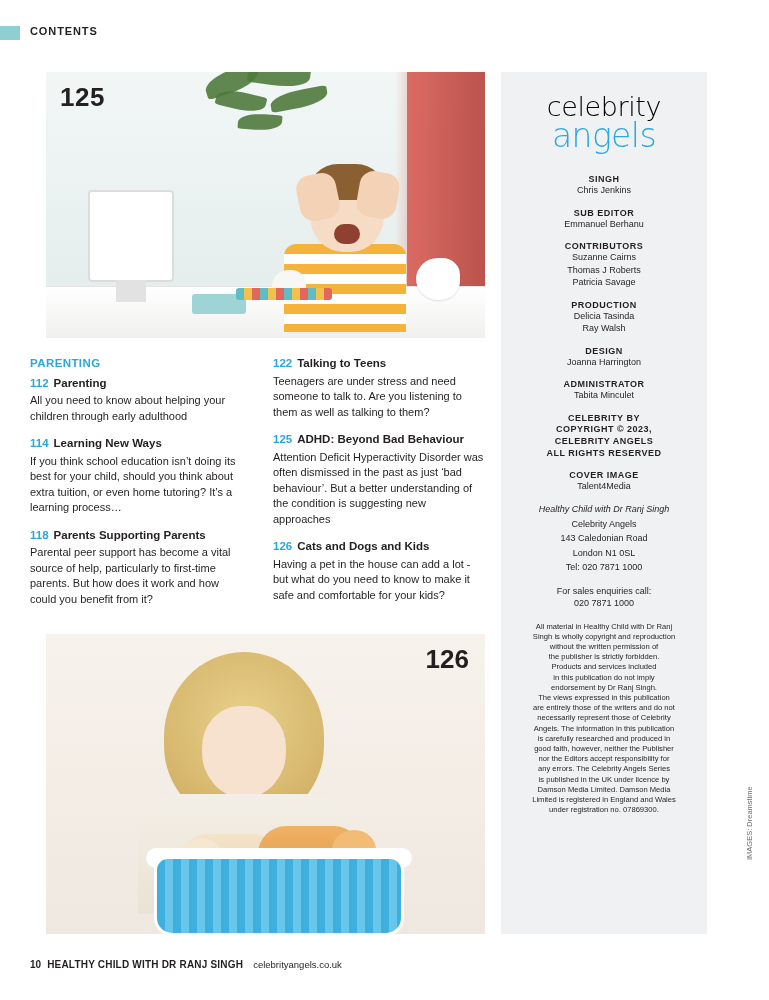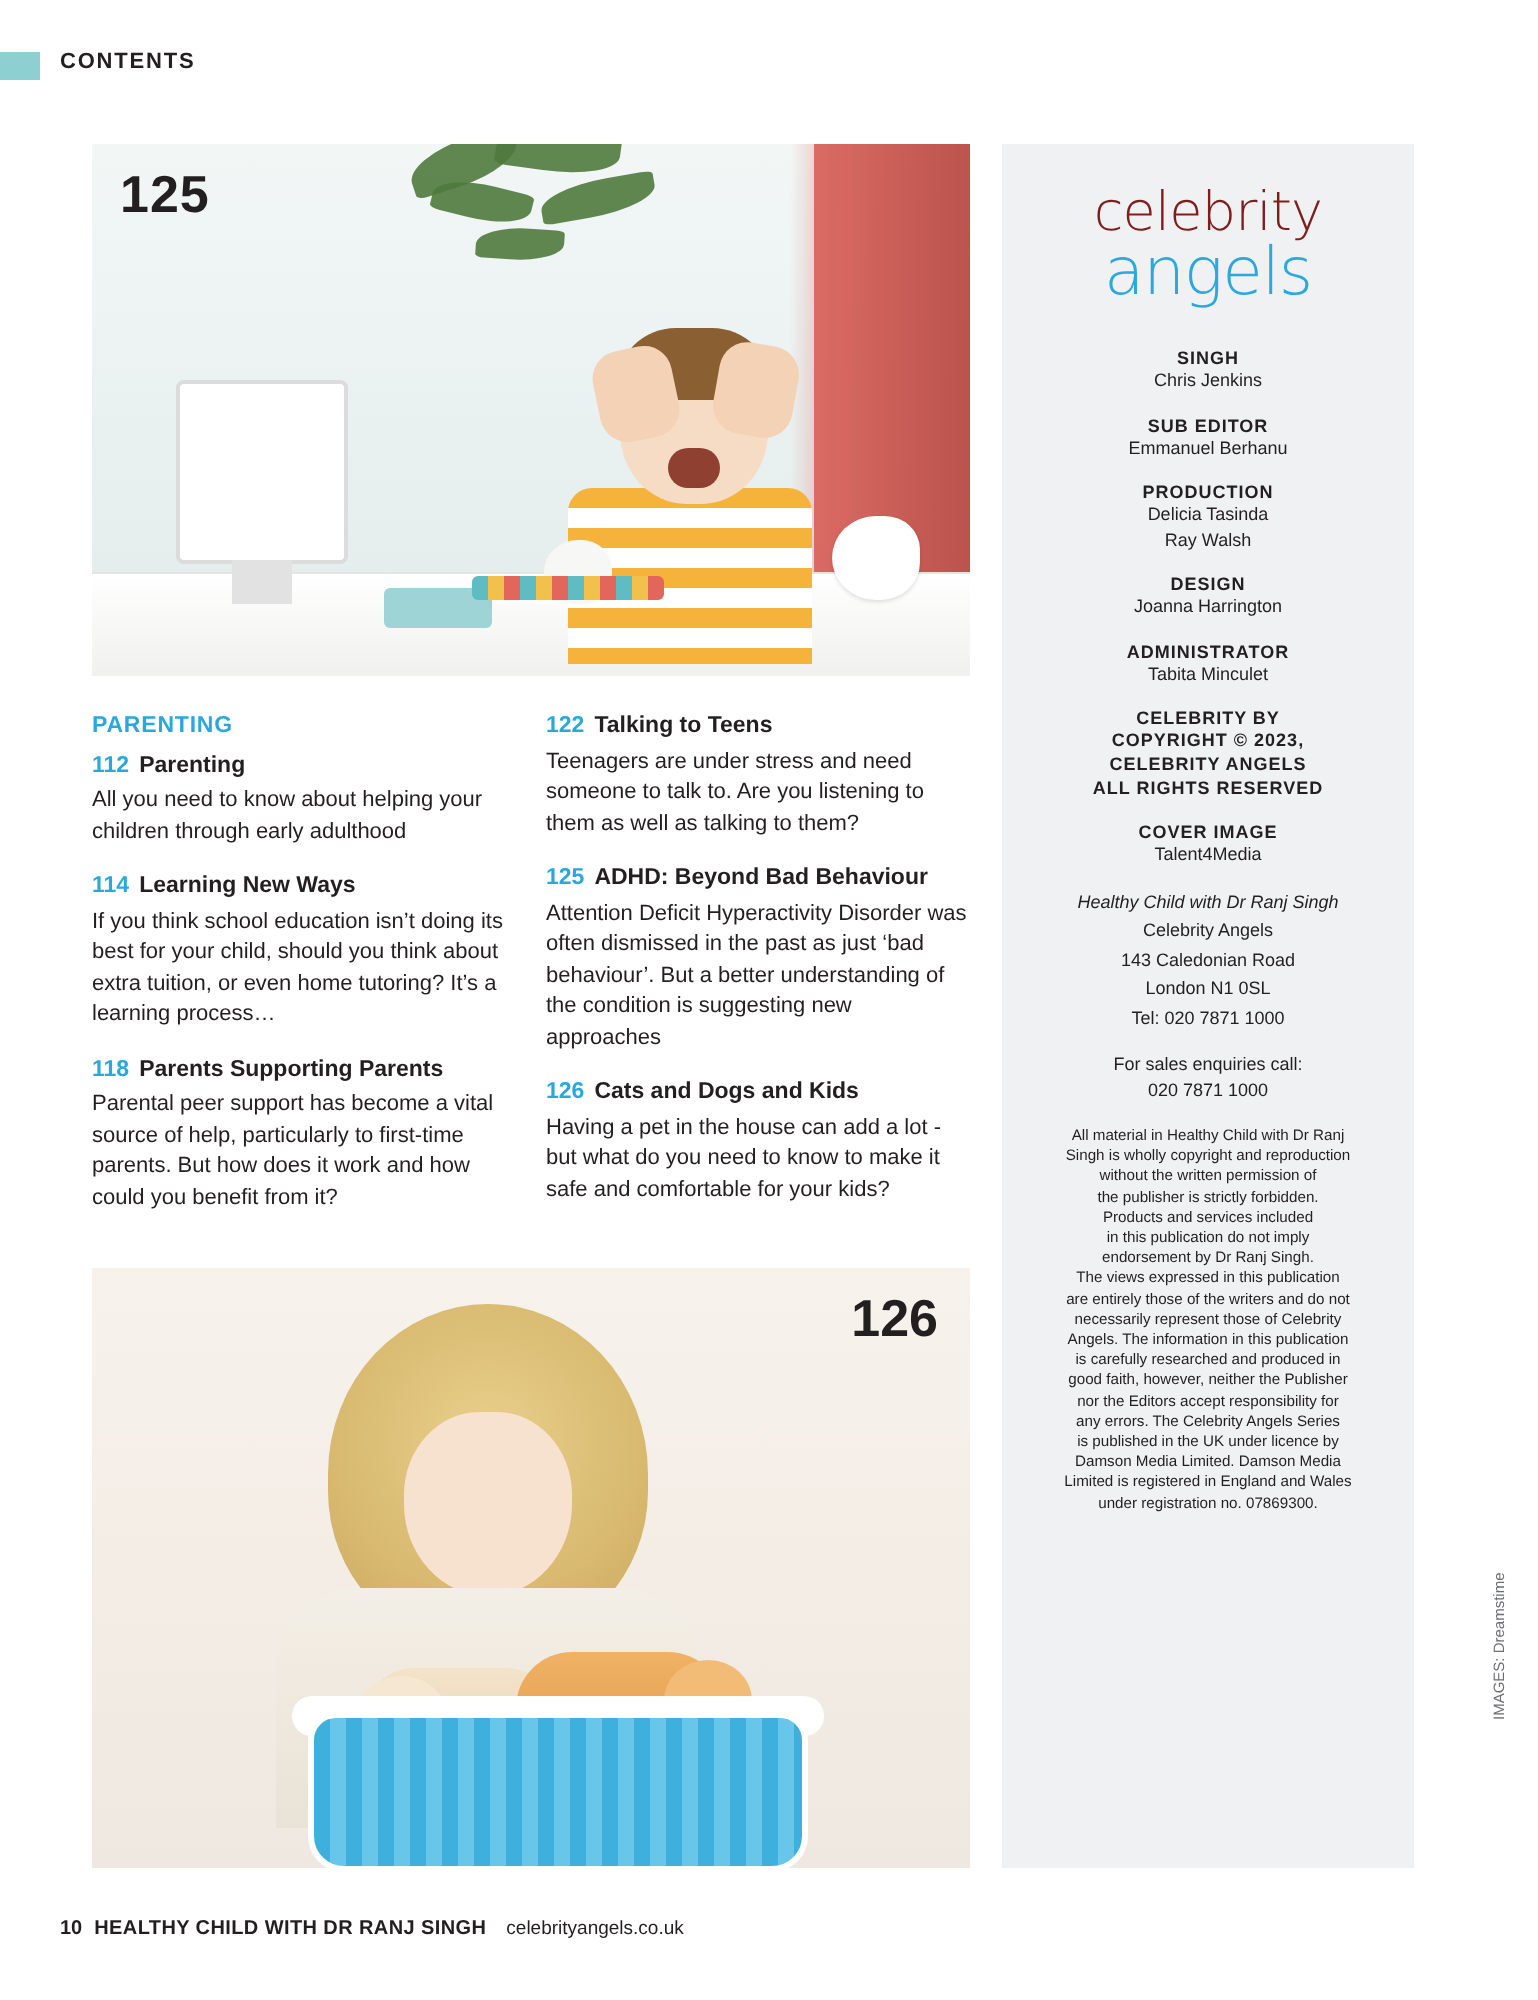--- a/index.html
+++ b/index.html
@@ -96,42 +96,42 @@
       background: linear-gradient(180deg,#f3e3c9 0%,#e8d4b3 100%); border-radius:30px;}
   .b-kitten { position:absolute; left:212px; top:192px; width:104px; height:56px;
       background: linear-gradient(180deg,#f0b265 0%,#e09a4a 100%); border-radius:30px;}
   .b-kitten-head { position:absolute; left:286px; top:196px; width:44px; height:40px;
       background:#f2bb76; border-radius:50%;}
   .b-puppy-head { position:absolute; left:132px; top:204px; width:46px; height:42px;
       background:#f5e7d0; border-radius:50%;}
 
   
   .col { position: absolute; font-size: 11px; line-height: 15.5px; color:#231f20; }
-  .col-left { left: 46px; top: 356px; width: 206px; }
+  .col-left { left: 30px; top: 356px; width: 206px; }
   .col-right { left: 273px; top: 356px; width: 212px; }
 
   .section-label {
     color:#29a8df; font-weight:bold; font-size:11.5px;
     letter-spacing:.4px; margin-bottom:4px;
   }
   .entry { margin-bottom: 12px; }
   .entry-head { margin-bottom: 2px; }
   .entry-num { color:#29a8df; font-weight:bold; font-size:11.5px; margin-right:5px; }
   .entry-title { font-weight:bold; font-size:11.5px; color:#231f20; }
   .entry-desc { font-size:11px; line-height:15.5px; color:#231f20; }
 
   
   .sidebar {
     position:absolute; left:501px; top:72px; width:206px; height:862px;
     background:#f0f1f2;
     text-align:center;
   }
   .logo { padding-top:22px; }
   .logo-celebrity {
-    font-size:27px; color:#7f1d1d; letter-spacing:-0.4px; line-height:26px;
+    font-size:27px; color:#000000; letter-spacing:-0.4px; line-height:26px;
     font-family:"DejaVu Sans", sans-serif; font-weight:300;
   }
   .logo-angels {
     font-size:33px; color:#2aa8df; letter-spacing:-0.6px; line-height:32px;
     font-family:"DejaVu Sans", sans-serif; font-weight:300;
   }
   .logo-tag {
     font-size:13px; color:#7f8c92; letter-spacing:.6px; margin-top:4px;
     font-family:"DejaVu Sans", sans-serif; font-weight:300;
   }
@@ -274,20 +274,26 @@
       <div class="mast-block">
         <div class="mast-role">SINGH</div>
         <div class="mast-name">Chris Jenkins</div>
       </div>
 
       <div class="mast-block">
         <div class="mast-role">SUB EDITOR</div>
         <div class="mast-name">Emmanuel Berhanu</div>
       </div>
 
+      <div class="mast-block">
+        <div class="mast-role">CONTRIBUTORS</div>
+        <div class="mast-name">Suzanne Cairns</div>
+        <div class="mast-name">Thomas J Roberts</div>
+        <div class="mast-name">Patricia Savage</div>
+      </div>
 
       <div class="mast-block">
         <div class="mast-role">PRODUCTION</div>
         <div class="mast-name">Delicia Tasinda</div>
         <div class="mast-name">Ray Walsh</div>
       </div>
 
       <div class="mast-block">
         <div class="mast-role">DESIGN</div>
         <div class="mast-name">Joanna Harrington</div>

